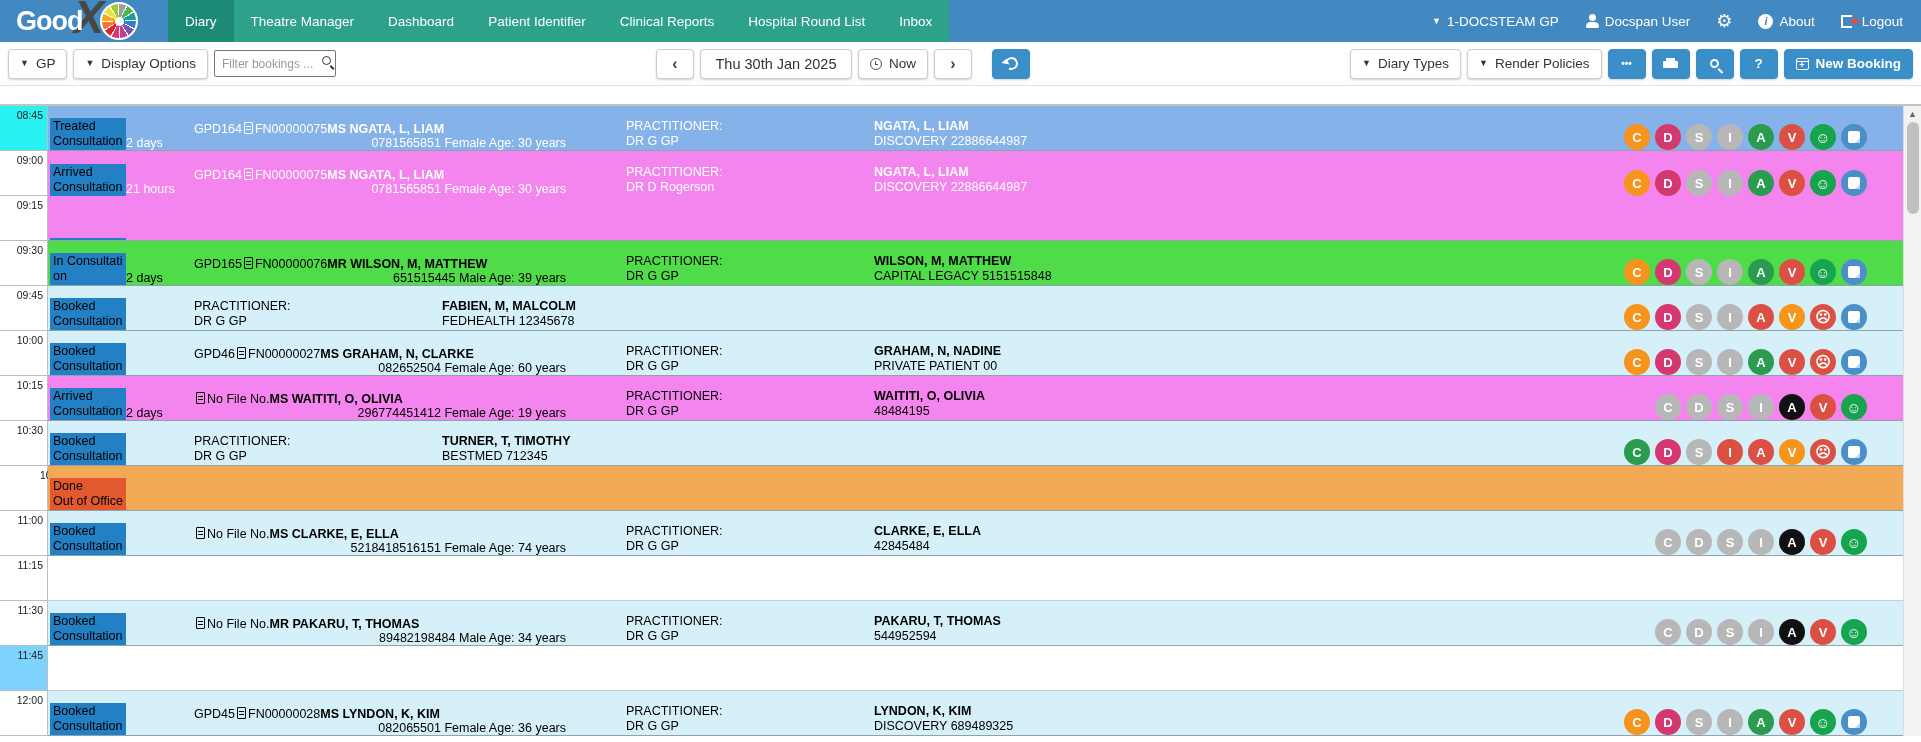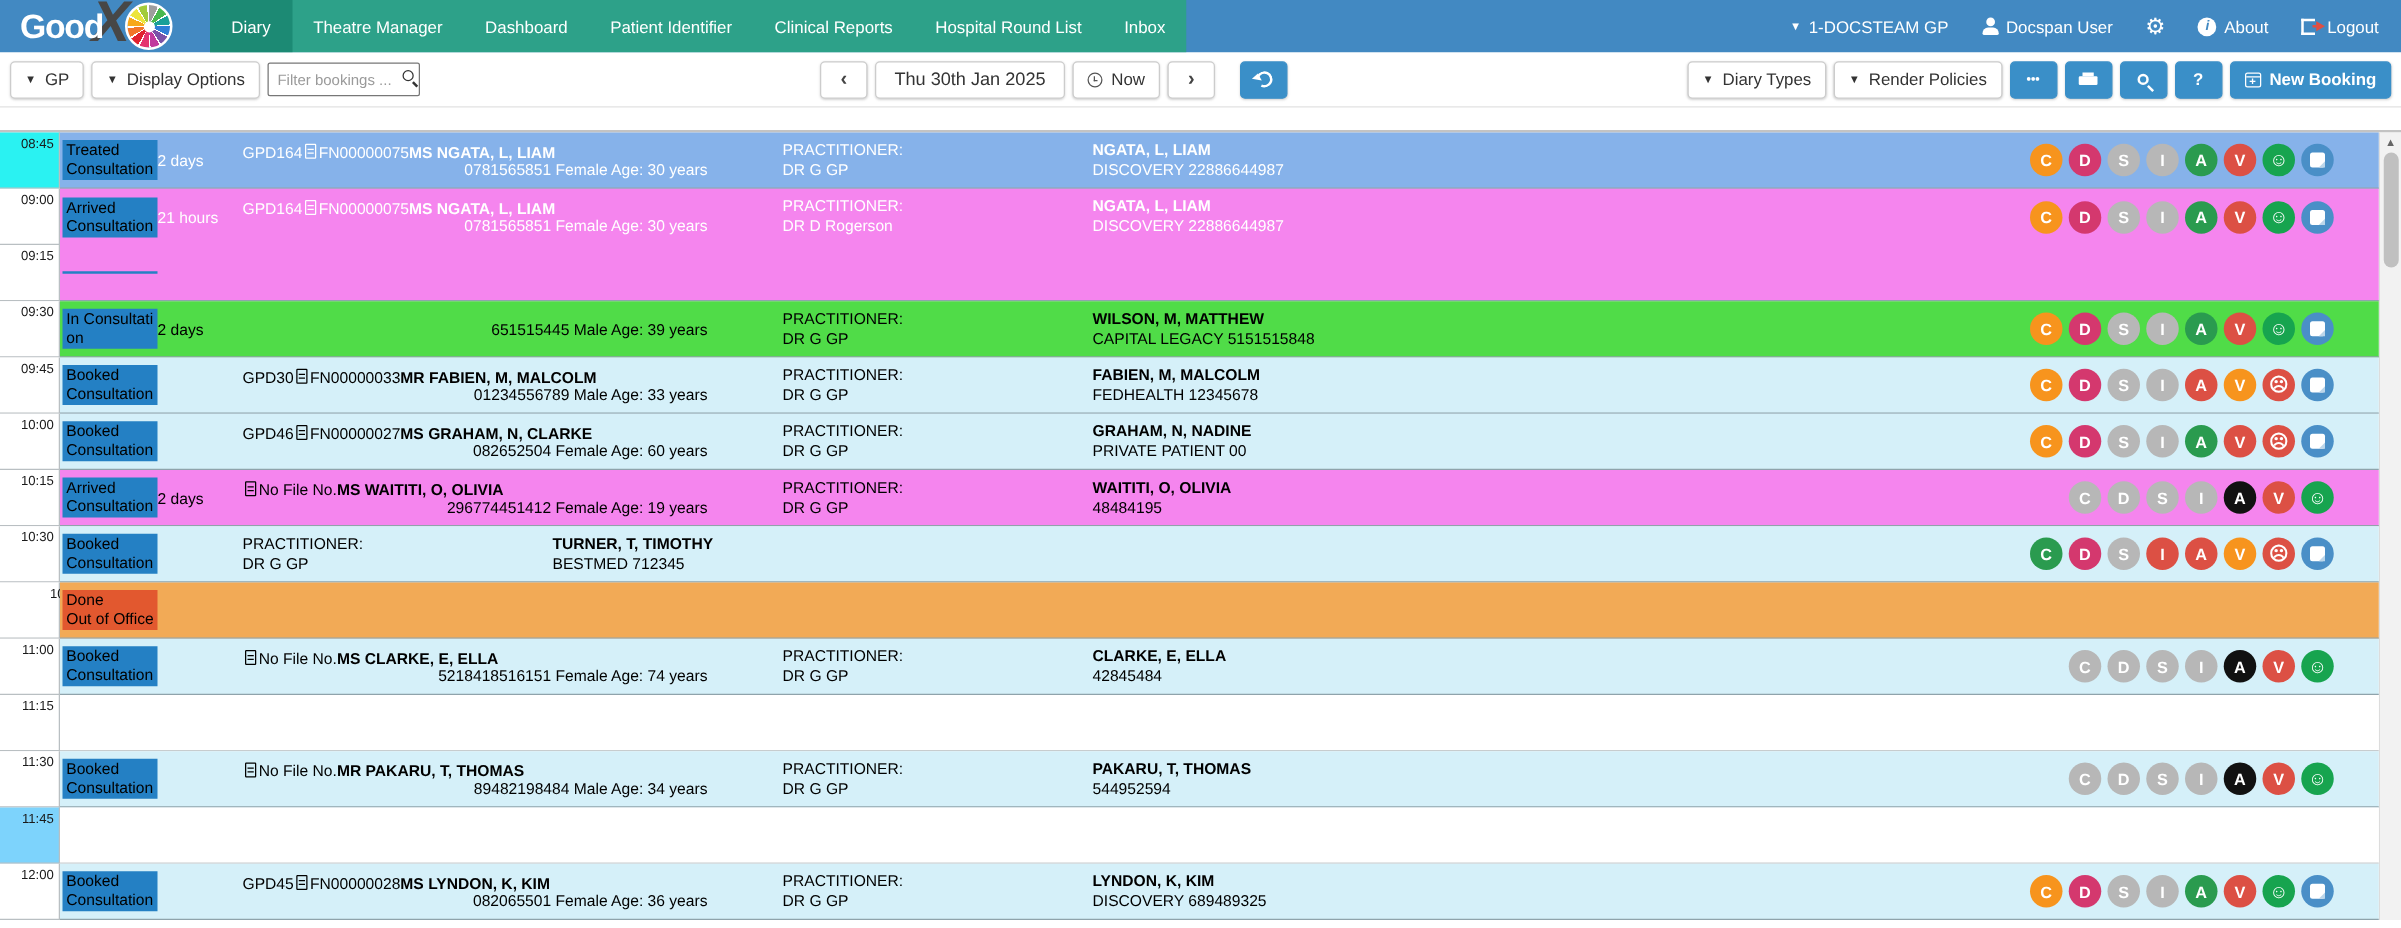--- a/index.html
+++ b/index.html
@@ -77,21 +77,21 @@
   .date-box { height:30px; min-width:152px; justify-content:center; font-size:14.5px; }
 
   
   .grid-gap { height:18px; background:#fff; }
   .grid-topline { height:2px; background:#c3c3c3; }
   .diary-wrap { display:flex; }
   .diary-grid { width:1903px; }
   .drow { display:flex; height:45px; }
   .tcell { width:48px; font-size:10.5px; color:#1a1a1a; text-align:right; padding:3px 4px 0 0;
     border-bottom:1px solid #b9bfc2; border-right:1px solid #b9bfc2; background:#fff; }
-  .bcell { flex:1; display:flex; align-items:center; position:relative; border-bottom:1px solid #8fa3ab; }
+  .bcell { flex:1; display:flex; align-items:flex-end; position:relative; border-bottom:1px solid #8fa3ab; }
   .bcell.no-div { border-bottom:none; }
   .bcell.empty-slot { border-bottom:1px solid #c7ccce; background:#fff; }
   .status { width:76px; padding:1px 3px; font-size:12.5px; color:#000; line-height:1.2; flex-shrink:0; margin-left:2px; }
   .duration { width:68px; padding-top:1px; font-size:12.5px; flex-shrink:0; }
   .filecell { width:432px; padding-top:1px; font-size:12.5px; flex-shrink:0; display:flex; flex-direction:column; }
   .filecell .l1 { white-space:nowrap; }
   .filecell .l2 { text-align:right; padding-right:60px; }
   .pname { font-weight:bold; }
   .doc { width:9px; height:12px; border:1px solid currentColor; border-radius:1px; display:inline-block;
     position:relative; margin:0 2px -1px 2px; }
@@ -295,20 +295,21 @@
       </div>
       <div class="drow">
         <div class="tcell" style="background: rgb(255, 255, 255);">09:30</div>
         <div class="bcell" style="background: rgb(80, 220, 72); color: rgb(0, 0, 0);">
           <div class="status" style="background: rgb(36, 128, 196);">
             <div>In Consultati</div>
             <div>on</div>
           </div>
           <div class="duration">2 days</div>
           <div class="filecell">
+            <div class="l1"><span>GPD165</span><span class="doc"><i style="top: 3px;"></i><i style="top: 6px;"></i></span><span>FN00000076</span><span class="pname">MR WILSON, M, MATTHEW</span></div>
             <div class="l2">651515445 Male Age: 39 years</div>
           </div>
           <div class="practcell">
             <div>PRACTITIONER:</div>
             <div>DR G GP</div>
           </div>
           <div class="inscell">
             <div class="pname">WILSON, M, MATTHEW</div>
             <div>CAPITAL LEGACY 5151515848</div>
           </div>
@@ -328,24 +329,20 @@
         </div>
       </div>
       <div class="drow">
         <div class="tcell" style="background: rgb(255, 255, 255);">09:45</div>
         <div class="bcell" style="background: rgb(213, 240, 249); color: rgb(0, 0, 0);">
           <div class="status" style="background: rgb(36, 128, 196);">
             <div>Booked</div>
             <div>Consultation</div>
           </div>
           <div class="duration"></div>
-          <div class="filecell">
-            <div class="l1"><span>GPD30</span><span class="doc"><i style="top: 3px;"></i><i style="top: 6px;"></i></span><span>FN00000033</span><span class="pname">MR FABIEN, M, MALCOLM</span></div>
-            <div class="l2">01234556789 Male Age: 33 years</div>
-          </div>
           <div class="practcell">
             <div>PRACTITIONER:</div>
             <div>DR G GP</div>
           </div>
           <div class="inscell">
             <div class="pname">FABIEN, M, MALCOLM</div>
             <div>FEDHEALTH 12345678</div>
           </div>
           <div class="chips">
             <span class="chip" style="background: rgb(247, 148, 29);">C</span>

